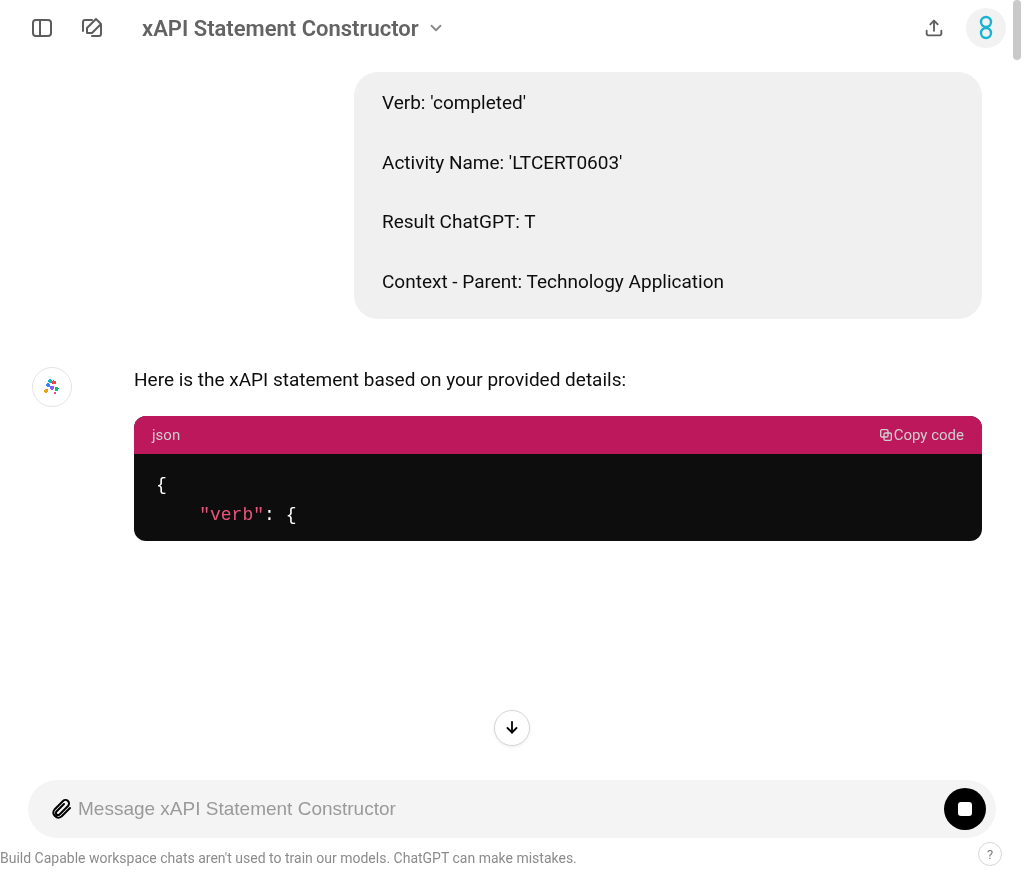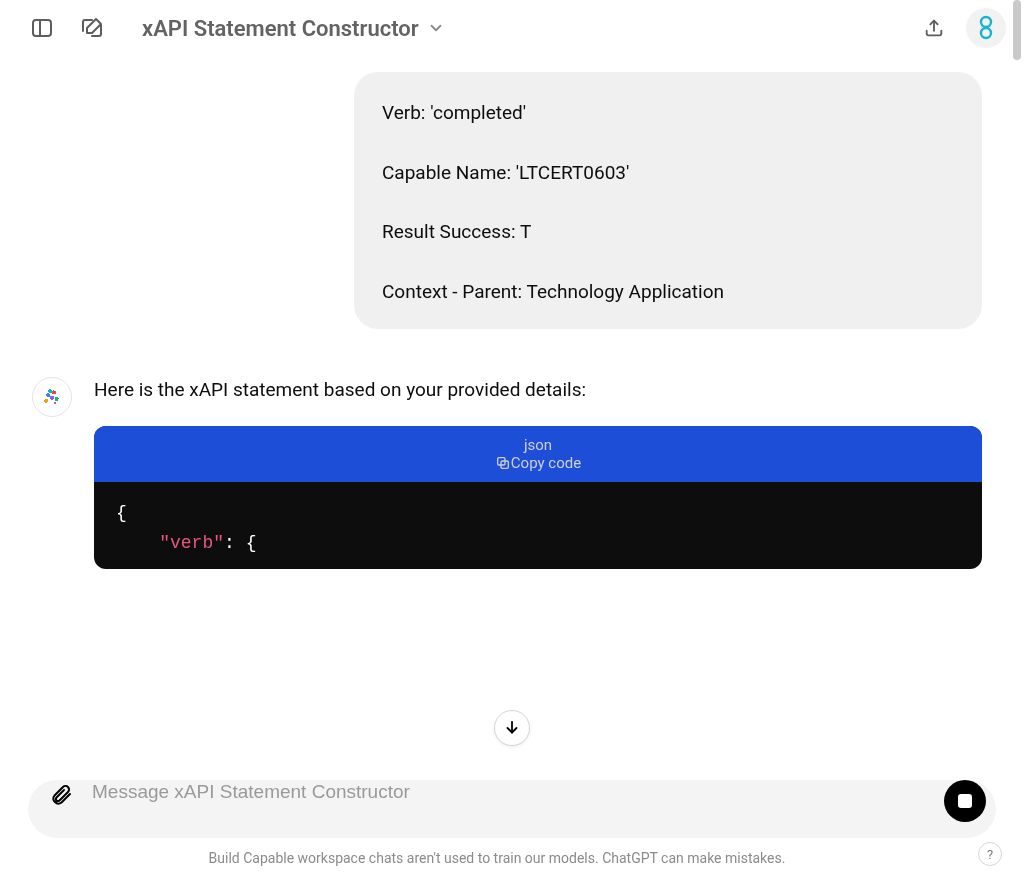--- a/index.html
+++ b/index.html
@@ -80,21 +80,21 @@
     overflow: hidden;
   }
 
   
   .user-bubble {
     margin-left: auto;
     margin-right: 0;
     width: 628px;
     background: #f0f0f0;
     border-radius: 24px;
-    padding: 28px 28px 24px 28px;
+    padding: 18px 28px 24px 28px;
     font-size: 19px;
     line-height: 1.35;
   }
   .user-bubble p {
     margin: 0 0 34px 0;
   }
   .user-bubble p:last-child { margin-bottom: 0; }
 
   
   .assistant-row {
@@ -111,42 +111,41 @@
     background:
       radial-gradient(circle at 40% 45%, #3b82f6 0 2px, transparent 2px),
       radial-gradient(circle at 55% 38%, #ef4444 0 2px, transparent 2px),
       radial-gradient(circle at 62% 55%, #10b981 0 2px, transparent 2px),
       radial-gradient(circle at 35% 60%, #f59e0b 0 2px, transparent 2px),
       radial-gradient(circle at 50% 52%, #8b5cf6 0 2px, transparent 2px),
       radial-gradient(circle at 45% 35%, #06b6d4 0 2px, transparent 2px),
       radial-gradient(circle at 58% 65%, #ec4899 0 1px, transparent 1px),
       #ffffff;
   }
-  .assistant-body { flex: 1; }
+  .assistant-body { flex: 1; margin-left: 40px; }
   .assistant-text {
     font-size: 19px;
     line-height: 1.35;
     margin-bottom: 24px;
   }
 
   
   .code-block {
     border-radius: 12px;
     overflow: hidden;
     background: #0d0d0d;
   }
   .code-header {
-    background: #1d4ed8;
+    background: #be185d;
     color: #cfcfcf;
     display: flex;
     align-items: center;
     justify-content: space-between;
     padding: 10px 18px;
     font-size: 15px;
-    flex-direction: column;
   }
   .copy-group {
     display: flex;
     align-items: center;
     cursor: pointer;
   }
   .code-body {
     padding: 16px 22px 10px 22px;
     font-family: ui-monospace, Menlo, Consolas, "Courier New", monospace;
     font-size: 18px;
@@ -175,23 +174,22 @@
   .composer-wrap {
     position: absolute;
     left: 28px; right: 28px;
     bottom: 42px;
   }
   .composer {
     height: 58px;
     background: #f4f4f4;
     border-radius: 30px;
     display: flex;
-    align-items: flex-start;
+    align-items: center;
     padding: 0 10px 0 18px;
-    gap: 14px;
   }
   .composer input {
     flex: 1;
     border: none;
     background: transparent;
     font-size: 19px;
     color: #2e2e2e;
     outline: none;
   }
   .composer input::placeholder { color: #9a9a9a; }
@@ -205,21 +203,20 @@
   .stop-square {
     width: 14px; height: 14px;
     background: #ffffff;
     border-radius: 3px;
   }
 
   .footer-note {
     position: absolute;
     bottom: 14px;
     left: 0; right: 30px;
-    text-align: center;
     font-size: 14px;
     color: #8b8b8b;
   }
 
   .help-bubble {
     position: absolute;
     right: 22px;
     bottom: 14px;
     width: 24px; height: 24px;
     border: 1px solid #d6d6d6;
@@ -272,22 +269,22 @@
         <circle cx="10" cy="7" r="5"></circle>
         <circle cx="10" cy="18" r="5"></circle>
       </svg>
   </div>
 </div>
 
 <div class="conv">
 
   <div class="user-bubble">
     <p>Verb: 'completed'</p>
-    <p>Capable Name: 'LTCERT0603'</p>
-    <p>Result Success: T</p>
+    <p>Activity Name: 'LTCERT0603'</p>
+    <p>Result ChatGPT: T</p>
     <p>Context - Parent: Technology Application</p>
   </div>
 
   <div class="assistant-row">
     <div class="avatar"></div>
     <div class="assistant-body">
       <div class="assistant-text">Here is the xAPI statement based on your provided details:</div>
 
       <div class="code-block">
         <div class="code-header">

